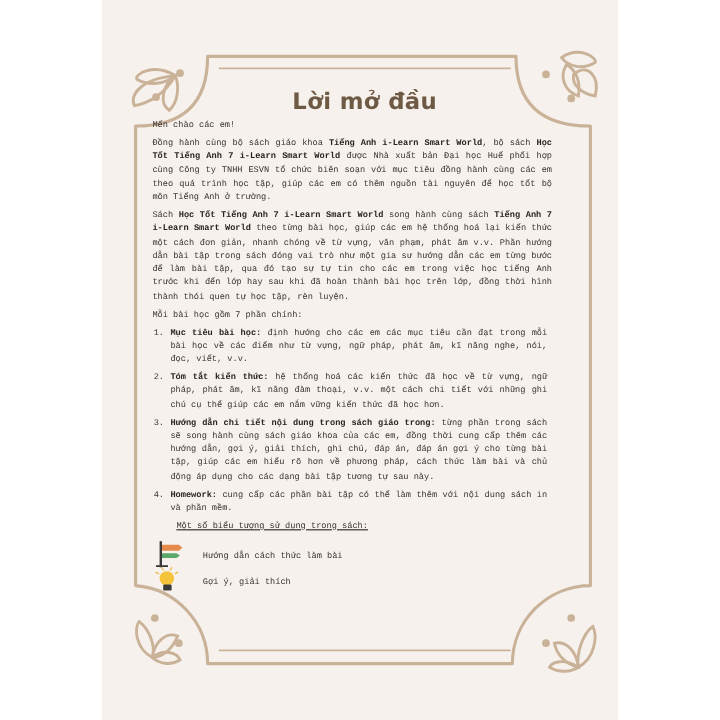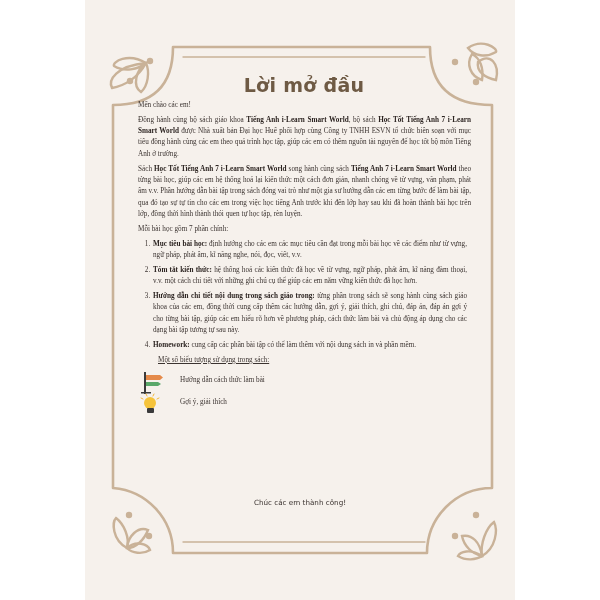--- a/index.html
+++ b/index.html
@@ -2,28 +2,28 @@
 <html><head>
 <meta charset="utf-8">
 <style>
   html, body { margin:0; padding:0; }
   body { width:600px; height:600px; background:#ffffff; position:relative; overflow:hidden;
          font-family:"Liberation Sans", sans-serif; }
   .page { position:absolute; left:85px; top:0; width:430px; height:600px; background:#f6f1ec; }
   .frame { position:absolute; left:0; top:0; width:600px; height:600px; pointer-events:none; }
   .title { position:absolute; left:85px; width:438px; top:74px; text-align:center;
            font-family:"DejaVu Sans", sans-serif; font-size:19px; font-weight:bold; color:#6e5a44; letter-spacing:0.3px; }
-  .content { position:absolute; left:138px; top:100px; width:333px; font-size:7.2px; line-height:11.3px; color:#3b3330;
-             font-family:Liberation Serif, serif; }
+  .content { position:absolute; left:127px; top:100px; width:333px; font-size:7.2px; line-height:11.3px; color:#3b3330;
+             font-family:Liberation Mono, monospace; }
   .content p { margin:0 0 3.6px 0; text-align:justify; }
   .content b { color:#2b2320; }
   ol { margin:0 4px 3px 0; padding-left:14px; }
   ol li { margin:0 0 3.6px 0; padding-left:1px; text-align:justify; }
   .underline { text-decoration:underline;padding-left:20px; }
-  .icon-row { display:flex; align-items:center; height:22px; }
+  .icon-row { display:flex; align-items:flex-end; height:22px; }
   .icon-box { width:28px; height:22px; position:relative; }
   .icon-label { margin-left:14px; }
   .closing { position:absolute; left:85px; width:430px; top:497px; text-align:center; font-size:7.2px; line-height:12px;
              color:#3b3330; font-family:"DejaVu Sans", sans-serif; }
 </style>
 </head>
 <body>
 
 <div class="page"></div>
 
@@ -111,14 +111,13 @@
         </g>
         <circle cx="12" cy="11" r="6" fill="#f5c33b"></circle>
         <rect x="9" y="16" width="7" height="5" rx="1" fill="#3a3a3a"></rect>
       </svg>
     </div>
     <span class="icon-label">Gợi ý, giải thích</span>
   </div>
 </div>
 
 <div class="closing">
-  <div>Chúc các em thành công!</div>
 </div>
 
 </body></html>

